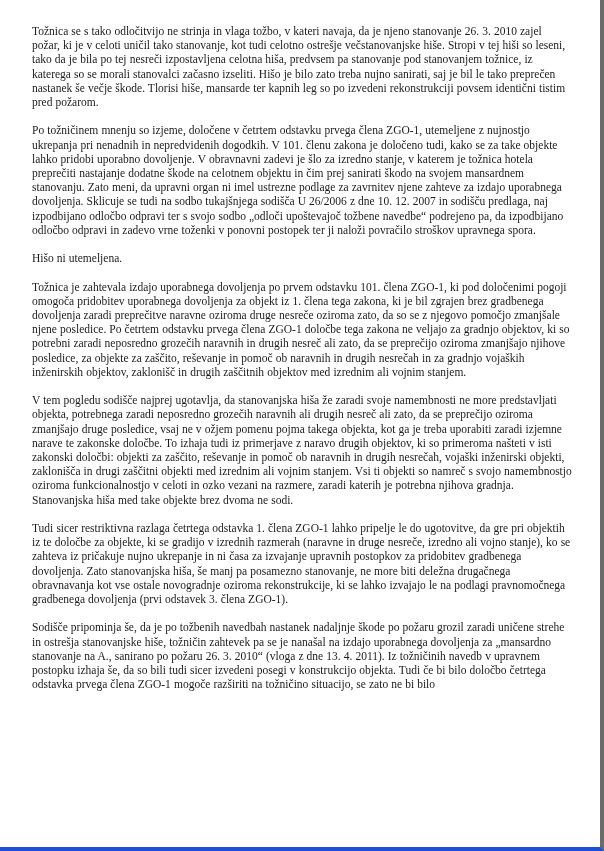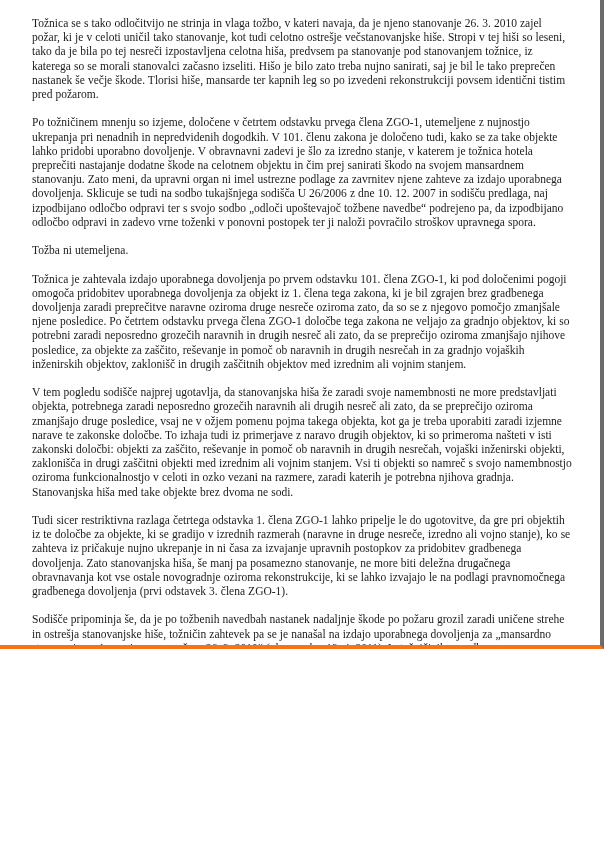--- a/index.html
+++ b/index.html
@@ -3,42 +3,42 @@
 <meta charset="utf-8">
 <style>
   html, body {
     margin: 0;
     padding: 0;
     background: #ffffff;
   }
   .page {
     position: relative;
     width: 604px;
-    height: 649px;
+    height: 851px;
     box-sizing: border-box;
     background: #ffffff;
     border-right: 4px solid #6b6b6b;
-    border-bottom: 4px solid #f97316;
-    padding: 16px 28px 0 32px;
+    border-bottom: 4px solid #1d4ed8;
+    padding: 24px 28px 0 32px;
     overflow: hidden;
     font-family: "Liberation Serif", "DejaVu Serif", serif;
     font-size: 11.5px;
     line-height: 14.2px;
     color: #1b1b1b;
   }
   .page p {
     margin: 0 0 14.2px 0;
     text-align: left;
     word-spacing: 0.2px;
   }
 </style>
 </head>
 <body>
 
 <div class="page">
   <p>Tožnica se s tako odločitvijo ne strinja in vlaga tožbo, v kateri navaja, da je njeno stanovanje 26. 3. 2010 zajel požar, ki je v celoti uničil tako stanovanje, kot tudi celotno ostrešje večstanovanjske hiše. Stropi v tej hiši so leseni, tako da je bila po tej nesreči izpostavljena celotna hiša, predvsem pa stanovanje pod stanovanjem tožnice, iz katerega so se morali stanovalci začasno izseliti. Hišo je bilo zato treba nujno sanirati, saj je bil le tako preprečen nastanek še večje škode. Tlorisi hiše, mansarde ter kapnih leg so po izvedeni rekonstrukciji povsem identični tistim pred požarom.</p>
   <p>Po tožničinem mnenju so izjeme, določene v četrtem odstavku prvega člena ZGO-1, utemeljene z nujnostjo ukrepanja pri nenadnih in nepredvidenih dogodkih. V 101. členu zakona je določeno tudi, kako se za take objekte lahko pridobi uporabno dovoljenje. V obravnavni zadevi je šlo za izredno stanje, v katerem je tožnica hotela preprečiti nastajanje dodatne škode na celotnem objektu in čim prej sanirati škodo na svojem mansardnem stanovanju. Zato meni, da upravni organ ni imel ustrezne podlage za zavrnitev njene zahteve za izdajo uporabnega dovoljenja. Sklicuje se tudi na sodbo tukajšnjega sodišča U 26/2006 z dne 10. 12. 2007 in sodišču predlaga, naj izpodbijano odločbo odpravi ter s svojo sodbo „odloči upoštevajoč tožbene navedbe“ podrejeno pa, da izpodbijano odločbo odpravi in zadevo vrne toženki v ponovni postopek ter ji naloži povračilo stroškov upravnega spora.</p>
-  <p>Tožba ni utemeljena.</p>
+  <p>Hišo ni utemeljena.</p>
   <p>Tožnica je zahtevala izdajo uporabnega dovoljenja po prvem odstavku 101. člena ZGO-1, ki pod določenimi pogoji omogoča pridobitev uporabnega dovoljenja za objekt iz 1. člena tega zakona, ki je bil zgrajen brez gradbenega dovoljenja zaradi preprečitve naravne oziroma druge nesreče oziroma zato, da so se z njegovo pomočjo zmanjšale njene posledice. Po četrtem odstavku prvega člena ZGO-1 določbe tega zakona ne veljajo za gradnjo objektov, ki so potrebni zaradi neposredno grozečih naravnih in drugih nesreč ali zato, da se preprečijo oziroma zmanjšajo njihove posledice, za objekte za zaščito, reševanje in pomoč ob naravnih in drugih nesrečah in za gradnjo vojaških inženirskih objektov, zaklonišč in drugih zaščitnih objektov med izrednim ali vojnim stanjem.</p>
   <p>V tem pogledu sodišče najprej ugotavlja, da stanovanjska hiša že zaradi svoje namembnosti ne more predstavljati objekta, potrebnega zaradi neposredno grozečih naravnih ali drugih nesreč ali zato, da se preprečijo oziroma zmanjšajo druge posledice, vsaj ne v ožjem pomenu pojma takega objekta, kot ga je treba uporabiti zaradi izjemne narave te zakonske določbe. To izhaja tudi iz primerjave z naravo drugih objektov, ki so primeroma našteti v isti zakonski določbi: objekti za zaščito, reševanje in pomoč ob naravnih in drugih nesrečah, vojaški inženirski objekti, zaklonišča in drugi zaščitni objekti med izrednim ali vojnim stanjem. Vsi ti objekti so namreč s svojo namembnostjo oziroma funkcionalnostjo v celoti in ozko vezani na razmere, zaradi katerih je potrebna njihova gradnja. Stanovanjska hiša med take objekte brez dvoma ne sodi.</p>
   <p>Tudi sicer restriktivna razlaga četrtega odstavka 1. člena ZGO-1 lahko pripelje le do ugotovitve, da gre pri objektih iz te določbe za objekte, ki se gradijo v izrednih razmerah (naravne in druge nesreče, izredno ali vojno stanje), ko se zahteva iz pričakuje nujno ukrepanje in ni časa za izvajanje upravnih postopkov za pridobitev gradbenega dovoljenja. Zato stanovanjska hiša, še manj pa posamezno stanovanje, ne more biti deležna drugačnega obravnavanja kot vse ostale novogradnje oziroma rekonstrukcije, ki se lahko izvajajo le na podlagi pravnomočnega gradbenega dovoljenja (prvi odstavek 3. člena ZGO-1).</p>
   <p>Sodišče pripominja še, da je po tožbenih navedbah nastanek nadaljnje škode po požaru grozil zaradi uničene strehe in ostrešja stanovanjske hiše, tožničin zahtevek pa se je nanašal na izdajo uporabnega dovoljenja za „mansardno stanovanje na A., sanirano po požaru 26. 3. 2010“ (vloga z dne 13. 4. 2011). Iz tožničinih navedb v upravnem postopku izhaja še, da so bili tudi sicer izvedeni posegi v konstrukcijo objekta. Tudi če bi bilo določbo četrtega odstavka prvega člena ZGO-1 mogoče razširiti na tožničino situacijo, se zato ne bi bilo</p>
 </div>
 
 </body></html>

